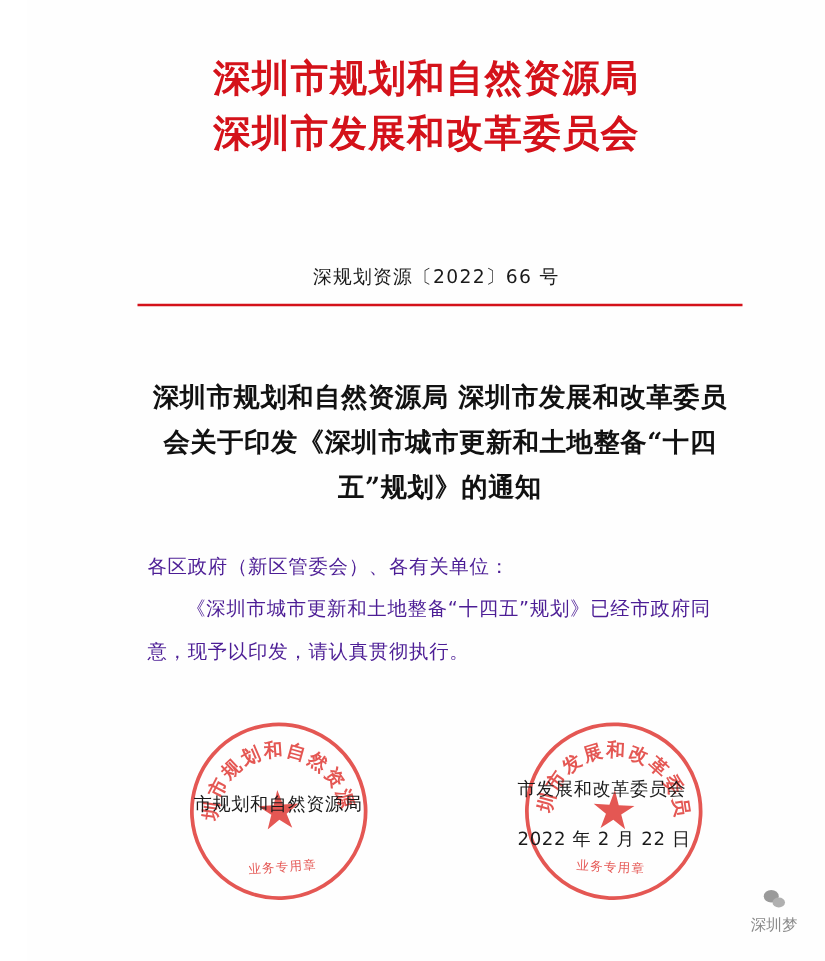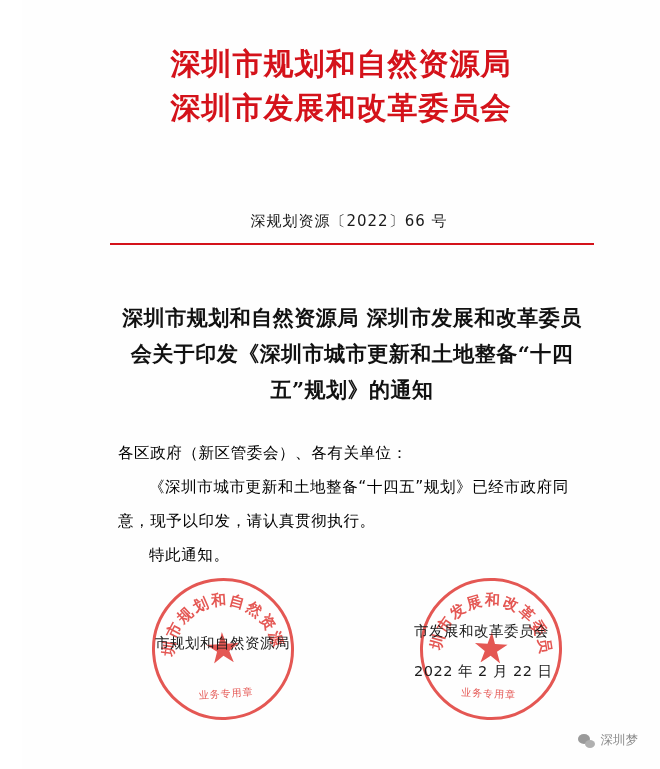--- a/index.html
+++ b/index.html
@@ -96,21 +96,21 @@
 
   
   .body-block {
     position: absolute;
     top: 436px;
     left: 96px;
     width: 470px;
     font-family: "DejaVu Sans", "Liberation Sans", sans-serif;
     font-size: 15.5px;
     line-height: 34px;
-    color: #000000;
+    color: #4c1d95;
     letter-spacing: 0.6px;
   }
   .body-block p { margin: 0; }
   .indent { text-indent: 2em; }
 
   
   .sign {
     position: absolute;
     font-family: "DejaVu Sans", "Liberation Sans", sans-serif;
     font-size: 14.5px;
@@ -169,20 +169,21 @@
   .footer-badge {
     position: absolute;
     right: 22px;
     bottom: 20px;
     display: flex;
     align-items: center;
     gap: 6px;
     color: #8a8a8a;
     font-size: 12.5px;
     font-family: "DejaVu Sans", "Liberation Sans", sans-serif;
+    flex-direction: column;
   }
   .wechat-icon {
     width: 17px;
     height: 14px;
     position: relative;
   }
   .wechat-icon .b1, .wechat-icon .b2 {
     position: absolute;
     background: #9a9a9a;
     border-radius: 50%;
@@ -204,21 +205,20 @@
 
   <div class="docnum">深规划资源〔2022〕66 号</div>
 
   <div class="redrule"></div>
 
   <div class="title">深圳市规划和自然资源局 深圳市发展和改革委员会关于印发《深圳市城市更新和土地整备“十四五”规划》的通知</div>
 
   <div class="body-block">
     <p>各区政府（新区管委会）、各有关单位：</p>
     <p class="indent">《深圳市城市更新和土地整备“十四五”规划》已经市政府同意，现予以印发，请认真贯彻执行。</p>
-    <p class="indent">特此通知。</p>
   </div>
 
   <div class="seal seal-left">
     <svg width="136" height="136" viewBox="0 0 136 136">
       <defs>
         <path id="arcL" d="M 18,74 A 50,50 0 1 1 118,74" fill="none"></path>
       </defs>
       <text>
         <textPath href="#arcL" startOffset="50%" text-anchor="middle">深圳市规划和自然资源局</textPath>
       </text>

